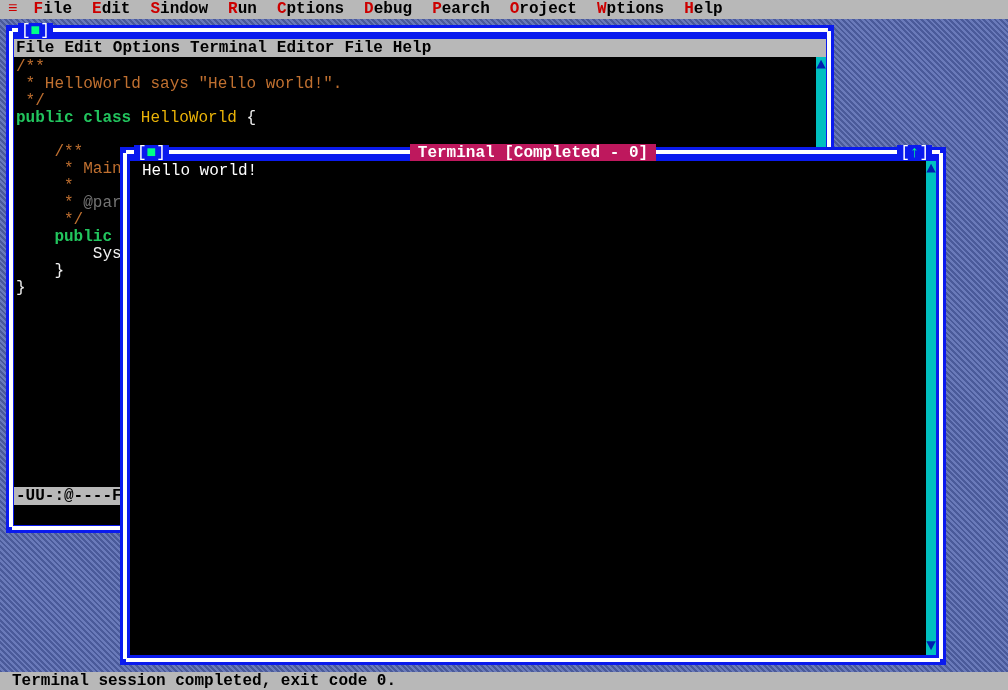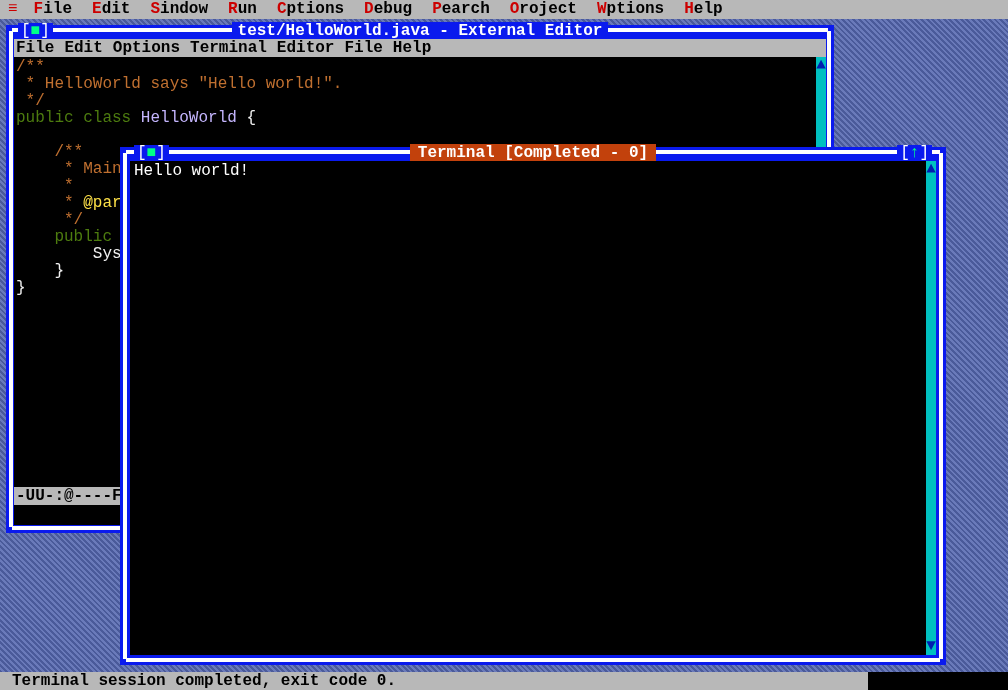--- a/index.html
+++ b/index.html
@@ -19,21 +19,21 @@
   background:#b8b8b8; display:flex; align-items:center;
   padding-left:8px; font-weight:bold;
 }
 .menubar .sys { color:#cc0000; margin-right:16px; }
 .menubar .mi { color:#000; margin-right:20px; cursor:pointer; }
 .menubar .mi .hk { color:#cc0000; }
 .desktop {
   position:absolute; left:0; top:19px; width:1008px; height:653px;
 }
 .statusline {
-  position:absolute; left:0; bottom:0; width:868px; height:18px;
+  position:absolute; left:0; bottom:0; width:1008px; height:18px;
   background:#b8b8b8; color:#000; padding-left:12px;
   display:flex; align-items:center; font-weight:bold;
 }
 
 .editor-win {
   position:absolute; left:6px; top:6px; width:828px; height:508px;
   background:#0a1aee;
 }
 .dbl-h { position:absolute; left:0; right:0; height:4px;
   border-top:2px solid #fff; border-bottom:2px solid #fff; }
@@ -54,57 +54,57 @@
   background:#000;
 }
 .inner-menubar {
   background:#b8b8b8; color:#000; height:18px; padding-left:2px;
   font-weight:bold; display:flex; align-items:center; gap:0;
 }
 .inner-menubar span { margin-right:10px; cursor:pointer; }
 .code {
   padding:2px 2px; color:#f0f0f0; white-space:pre;
 }
-.c-doc{color:#c07030;} .c-kw{color:#4d7c0f;} .c-cls{color:#c4b5fd;}
-.c-tag{color:#fde047;} .c-bra{color:#f0f0f0;}
+.c-doc{color:#c07030;} .c-kw{color:#22c55e;font-weight:bold;} .c-cls{color:#eab308;}
+.c-tag{color:#737373;} .c-bra{color:#f0f0f0;}
 .editor-scroll {
   position:absolute; right:0; top:18px; width:10px; height:170px;
   background:#00c0c0;
 }
 .editor-scroll .arr { color:#0020b0; text-align:center; font-weight:bold; }
 .modeline {
   position:absolute; left:0; bottom:20px; right:0; height:18px;
   background:#b8b8b8;color:#000; padding-left:2px; font-weight:bold;
   display:flex; align-items:center;
 }
 
 .term-win {
   position:absolute; left:120px; top:128px; width:826px; height:518px;
   background:#0a1aee;
 }
 .term-title {
   position:absolute; top:-2px; left:0; right:0; text-align:center;
   color:#fff; font-weight:bold;
 }
-.term-title span { background:#c2410c; padding:0 8px; }
+.term-title span { background:#be185d; padding:0 8px; }
 .term-close {
   position:absolute; top:-2px; left:14px; color:#fff; background:#0a1aee;
   padding:0 3px; cursor:pointer;
 }
 .term-close .sq { color:#00ff88; }
 .term-zoom {
   position:absolute; top:-2px; right:14px; color:#fff; background:#0a1aee;
   padding:0 3px; cursor:pointer;
 }
 .term-zoom .ar { color:#00ff88; }
 .term-inner {
   position:absolute; left:10px; top:14px; right:10px; bottom:10px;
   background:#000; color:#fff;
 }
-.term-out { padding:2px 4px; white-space:pre; }
+.term-out { padding:2px 12px; white-space:pre; }
 .term-scroll {
   position:absolute; right:0; top:0; bottom:0; width:10px;
   background:#00c0c0; display:flex; flex-direction:column;
   justify-content:space-between; color:#0020b0; font-weight:bold;
   text-align:center;
 }
 </style>
 </head>
 <body>
 
@@ -122,21 +122,20 @@
   <span class="mi"><span class="hk">H</span><span>elp</span></span>
 </div>
 
 <div class="desktop hatch">
 
   <div class="editor-win">
     <div class="dbl-h" style="top:3px;left:6px;right:6px"></div>
     <div class="dbl-h" style="bottom:3px;left:6px;right:6px"></div>
     <div class="dbl-v" style="left:3px;top:6px;bottom:6px"></div>
     <div class="dbl-v" style="right:3px;top:6px;bottom:6px"></div>
-    <div class="editor-title"><span>test/HelloWorld.java - External Editor</span></div>
     <div class="editor-close"><span>[</span><span class="sq">■</span><span>]</span></div>
     <div class="editor-inner">
       <div class="inner-menubar">
         <span>File</span>
         <span>Edit</span>
         <span>Options</span>
         <span>Terminal</span>
         <span>Editor</span>
         <span>File</span>
         <span>Help</span>

